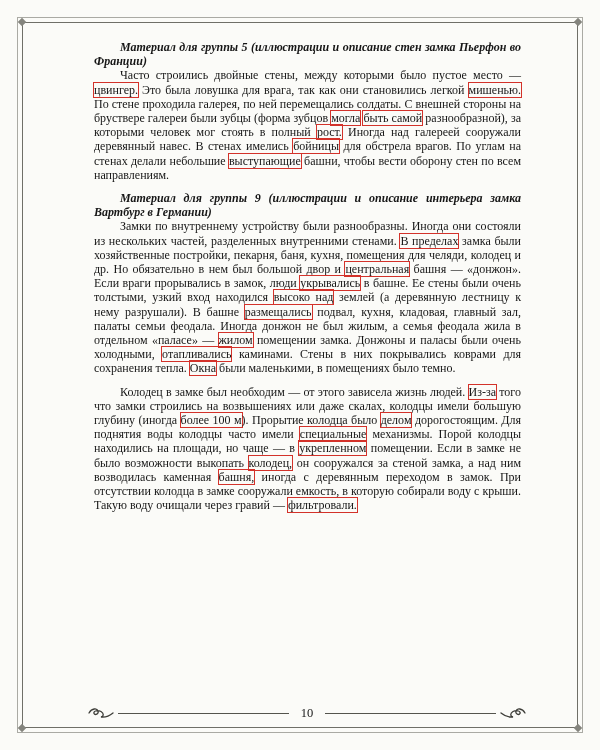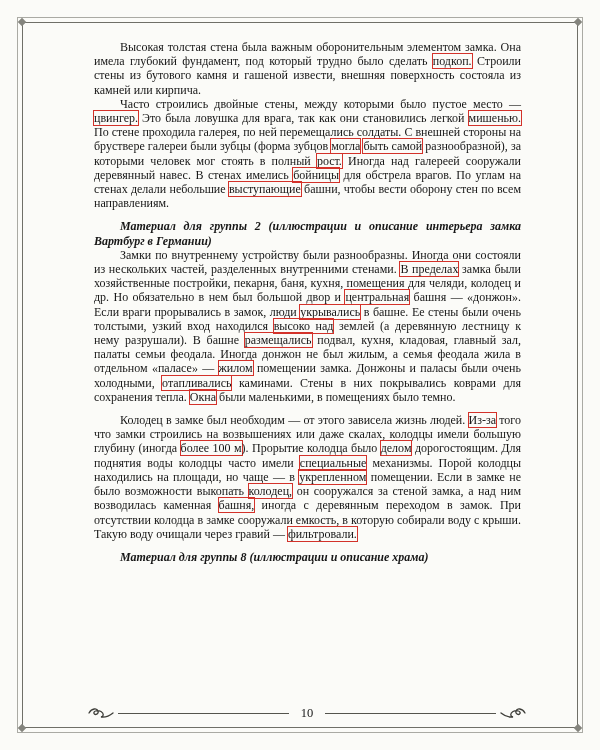--- a/index.html
+++ b/index.html
@@ -42,35 +42,34 @@
   <div class="frame-outer"></div>
   <div class="frame-inner"></div>
   <div class="corner tl"></div>
   <div class="corner tr"></div>
   <div class="corner bl"></div>
   <div class="corner br"></div>
 
   <div class="content">
 
     <section>
-      <p class="body">Высокая толстая стена была важным оборонительным элементом замка. Она имела глубокий фундамент, под который трудно было сделать <span class="mark">подкоп.</span> Строили стены из бутового камня и гашеной извести, внешняя поверхность состояла из камней или кирпича.</p>
+      <p class="heading">Материал для группы 5 (иллюстрации и описание стен замка Пьерфон во Франции)</p>
       <p class="body">Часто строились двойные стены, между которыми было пустое место — <span class="mark">цвингер.</span> Это была ловушка для врага, так как они становились легкой <span class="mark">мишенью.</span> По стене проходила галерея, по ней перемещались солдаты. С внешней стороны на бруствере галереи были зубцы (форма зубцов <span class="mark">могла</span> <span class="mark">быть самой</span> разнообразной), за которыми человек мог стоять в полный <span class="mark">рост.</span> Иногда над галереей сооружали деревянный навес. В стенах имелись <span class="mark">бойницы</span> для обстрела врагов. По углам на стенах делали небольшие <span class="mark">выступающие</span> башни, чтобы вести оборону стен по всем направлениям.</p>
     </section>
 
     <section>
-      <p class="heading">Материал для группы 2 (иллюстрации и описание интерьера замка Вартбург в Германии)</p>
+      <p class="heading">Материал для группы 9 (иллюстрации и описание интерьера замка Вартбург в Германии)</p>
       <p class="body">Замки по внутреннему устройству были разнообразны. Иногда они состояли из нескольких частей, разделенных внутренними стенами. <span class="mark">В пределах</span> замка были хозяйственные постройки, пекарня, баня, кухня, помещения для челяди, колодец и др. Но обязательно в нем был большой двор и <span class="mark">центральная</span> башня — «донжон». Если враги прорывались в замок, люди <span class="mark">укрывались</span> в башне. Ее стены были очень толстыми, узкий вход находился <span class="mark">высоко над</span> землей (а деревянную лестницу к нему разрушали). В башне <span class="mark">размещались</span> подвал, кухня, кладовая, главный зал, палаты семьи феодала. Иногда донжон не был жилым, а семья феодала жила в отдельном «паласе» — <span class="mark">жилом</span> помещении замка. Донжоны и паласы были очень холодными, <span class="mark">отапливались</span> каминами. Стены в них покрывались коврами для сохранения тепла. <span class="mark">Окна</span> были маленькими, в помещениях было темно.</p>
     </section>
 
     <section>
       <p class="body">Колодец в замке был необходим — от этого зависела жизнь людей. <span class="mark">Из-за</span> того что замки строились на возвышениях или даже скалах, колодцы имели большую глубину (иногда <span class="mark">более 100 м</span>). Прорытие колодца было <span class="mark">делом</span> дорогостоящим. Для поднятия воды колодцы часто имели <span class="mark">специальные</span> механизмы. Порой колодцы находились на площади, но чаще — в <span class="mark">укрепленном</span> помещении. Если в замке не было возможности выкопать <span class="mark">колодец,</span> он сооружался за стеной замка, а над ним возводилась каменная <span class="mark">башня,</span> иногда с деревянным переходом в замок. При отсутствии колодца в замке сооружали емкость, в которую собирали воду с крыши. Такую воду очищали через гравий — <span class="mark">фильтровали.</span></p>
     </section>
 
     <section>
-      <p class="heading">Материал для группы 8 (иллюстрации и описание храма)</p>
     </section>
 
   </div>
 
   <div class="footer">
     <span class="orn left">
       <svg width="26" height="12" viewBox="0 0 26 12" aria-hidden="true">
         <path d="M1,6 C4,1 9,1 10,4 C11,7 7,8.5 6,6.5 C5,4.5 9,2.5 13,4.5 C16,6.5 16,9.5 13,10 C17,10.5 22,8.5 25,6" fill="none" stroke="#3d3d38" stroke-width="1.3" stroke-linecap="round"></path>
       </svg>
     </span>

